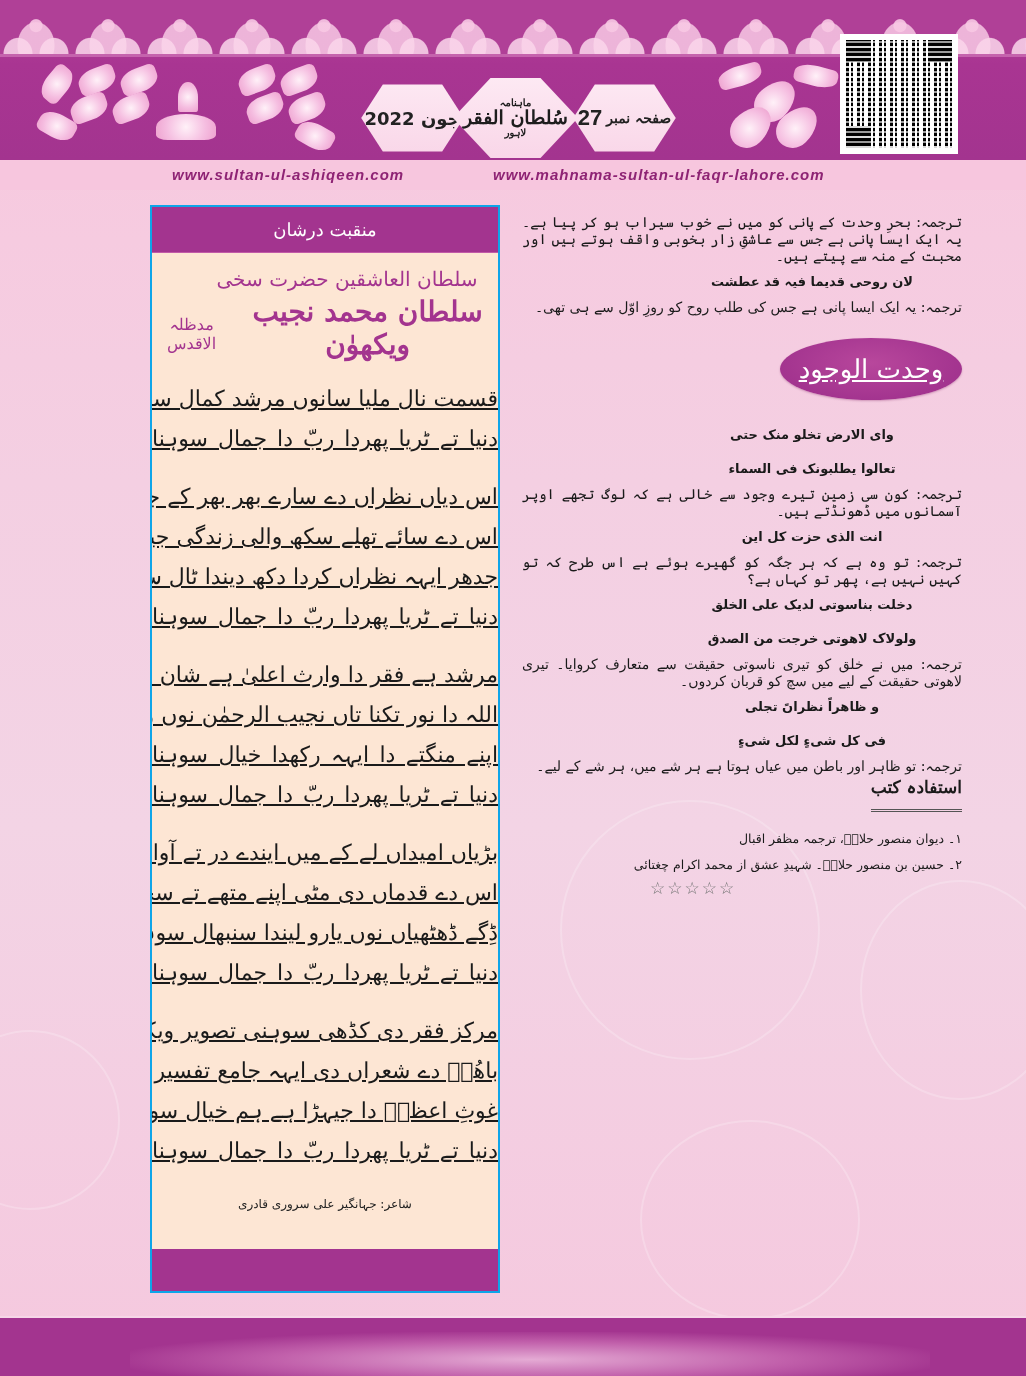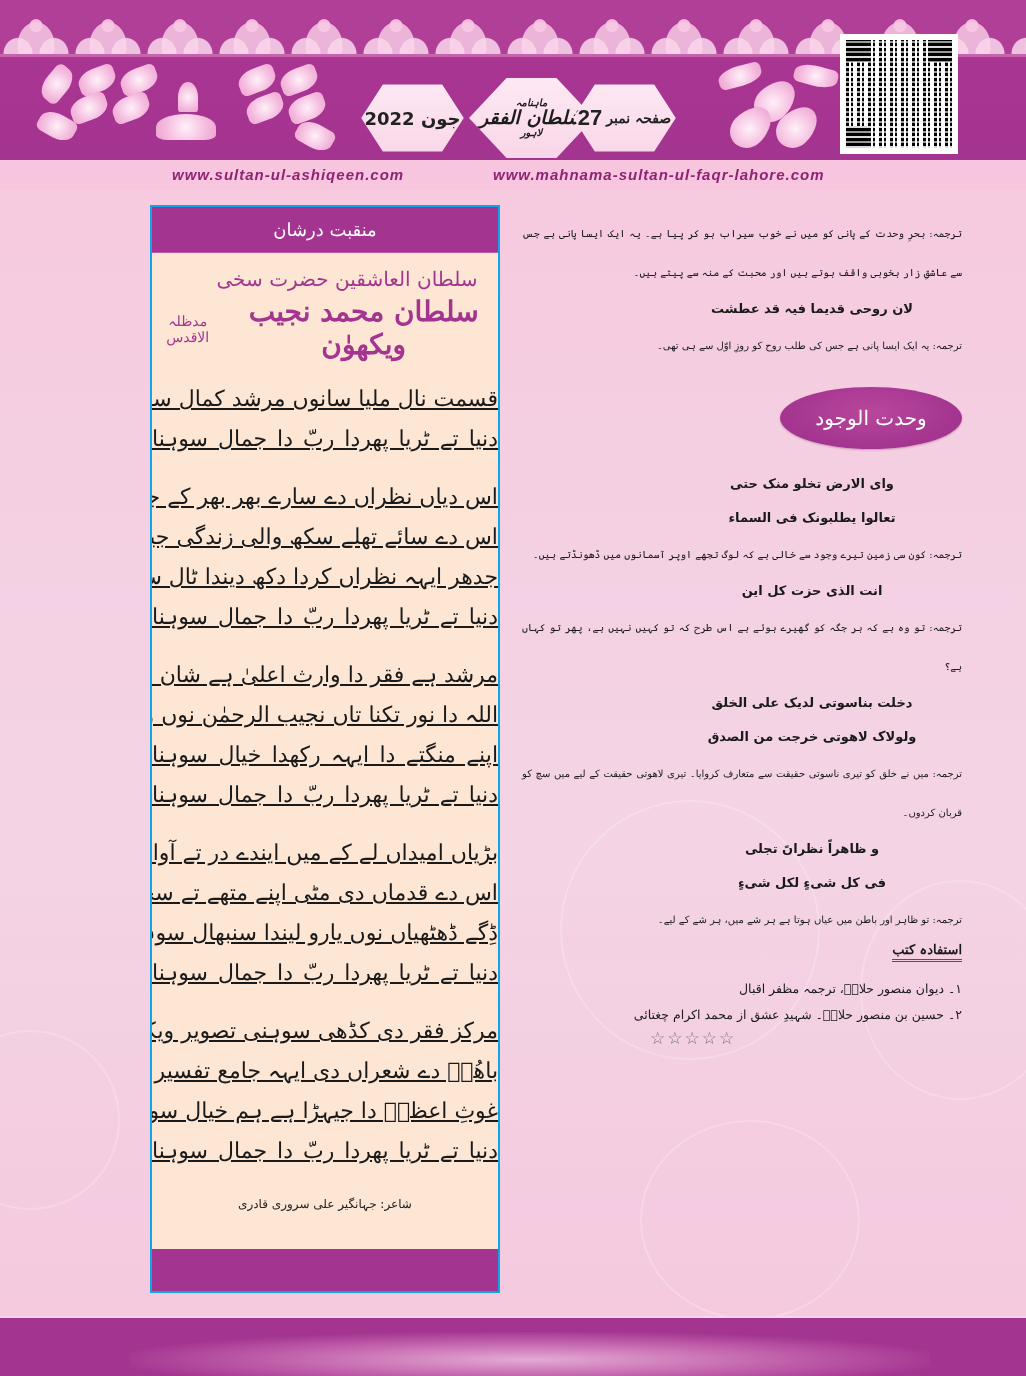--- a/index.html
+++ b/index.html
@@ -48,22 +48,22 @@
   .diamond-band {
     position: absolute; left: 335px; top: 78px; width: 355px; height: 80px;
   }
   .diamond {
     position: absolute; top: 0; width: 120px; height: 80px;
     background: linear-gradient(180deg, #fde9f3 0%, #f9d6e8 100%);
     clip-path: polygon(12% 50%, 28% 8%, 72% 8%, 88% 50%, 72% 92%, 28% 92%);
     display: flex; align-items: center; justify-content: center;
   }
   .d-date { left: 10px; width: 135px; }
-  .d-logo { left: 134px; width: 125px;
-    clip-path: polygon(0% 50%, 30% 0%, 70% 0%, 100% 50%, 70% 100%, 30% 100%); font-style: italic; }
+  .d-logo { left: 118px; width: 125px;
+    clip-path: polygon(0% 50%, 30% 0%, 70% 0%, 100% 50%, 70% 100%, 30% 100%); }
   .d-page { left: 222px; width: 135px; }
   .date-text { font-family: "DejaVu Sans", sans-serif; font-weight: bold; font-size: 18px; color: #222; direction: rtl; }
   .logo-text { font-family: "DejaVu Serif", serif; font-weight: bold; font-size: 19px; color: #1d1d1d; direction: rtl; text-align: center; line-height: 1.05; }
   .logo-sub { font-size: 10px; display: block; }
   .page-wrap { display: flex; align-items: center; gap: 4px; direction: rtl; }
   .page-label { font-family: "DejaVu Serif", serif; font-size: 14px; font-weight: bold; color: #222; }
   .page-num { font-family: "Liberation Sans", sans-serif; font-size: 22px; font-weight: bold; color: #222; }
   .qr {
     position: absolute; left: 840px; top: 34px; width: 118px; height: 120px;
     background: #fff; padding: 6px;
@@ -109,21 +109,21 @@
   }
   .poem-title1 {
     margin-top: 14px; text-align: center; direction: rtl;
     font-family: "DejaVu Serif", serif; font-size: 20px; color: #a3348f; padding-left: 44px;
   }
   .poem-title2 {
     text-align: center; direction: rtl; margin-top: 4px;
     font-family: "DejaVu Serif", serif; font-weight: bold; font-size: 28px; color: #a3348f;
     display: flex; justify-content: center; align-items: flex-end; gap: 6px;
   }
-  .poem-title2 .honor { font-size: 14px; font-weight: normal; margin-bottom: 16px; }
+  .poem-title2 .honor { font-size: 16px; font-weight: normal; margin-bottom: 8px; }
   .stanza { margin-top: 18px; }
   .stanza:first-of-type { margin-top: 22px; }
   .verse {
     direction: rtl; text-align: justify; text-align-last: justify;
     padding: 0 0; height: 40px; line-height: 40px;
     font-family: "DejaVu Serif", serif; font-size: 22px; color: #1a1a1a;
     white-space: nowrap; overflow: hidden; text-decoration: underline;
   }
   .poet {
     direction: rtl; text-align: center; margin-top: 26px;
@@ -132,39 +132,40 @@
   .poem-footer {
     position: absolute; left: 0; bottom: 0; width: 100%; height: 42px; background: #a3348f;
   }
 
   
   .right-col {
     position: absolute; left: 522px; top: 214px; width: 440px;
     direction: rtl; color: #1a1a1a;
   }
   .tr {
-    font-family: "DejaVu Serif", serif; font-size: 10px; line-height: 39px;
+    font-family: "DejaVu Serif", serif; font-size: 14px; line-height: 17px;
     text-align: justify; text-align-last: right;
   }
   .ar {
     font-family: "DejaVu Sans", sans-serif; font-weight: bold; font-size: 13px;
     line-height: 34px; text-align: center; padding-left: 140px;
   }
   .section-pill {
     width: 182px; height: 62px; margin: 22px 0 18px 72px;
     background: radial-gradient(ellipse at 50% 40%, #b8479c 0%, #a3348f 70%);
     border-radius: 50%;
     display: flex; align-items: center; justify-content: center;
-    color: #fff; font-family: "DejaVu Serif", serif; font-size: 20px;
+    color: #fff; font-family: "DejaVu Serif", serif; font-size: 26px;
     box-shadow: 0 1px 2px rgba(120,20,90,0.3);
+    text-decoration: underline;
   }
   .ref-head {
-    font-family: "DejaVu Serif", serif; font-size: 13px; font-weight: bold;
+    font-family: "DejaVu Serif", serif; font-size: 17px; font-weight: bold;
     margin-top: 2px; display: inline-block;
-    border-bottom: 3px double #555; padding-bottom: 2px;
+    border-bottom: 3px double #555; padding-bottom: 12px;
   }
   .refs { margin-top: 14px; }
   .ref {
     font-family: "DejaVu Serif", serif; font-size: 12.5px; line-height: 26px; text-align: right;
   }
   .stars {
     margin-top: 6px; font-size: 17px; letter-spacing: 2px; color: #777; text-align: right;
     padding-right: 0; margin-right: 0; direction: rtl;
   }
   .stars-wrap { width: 440px; text-align: left; direction: ltr; padding-left: 128px; }

